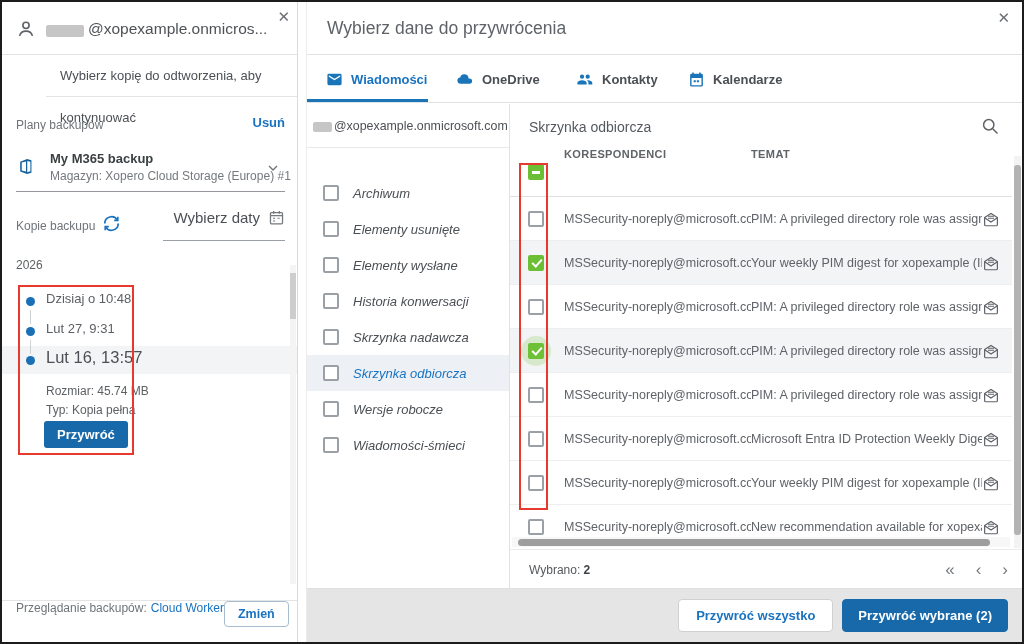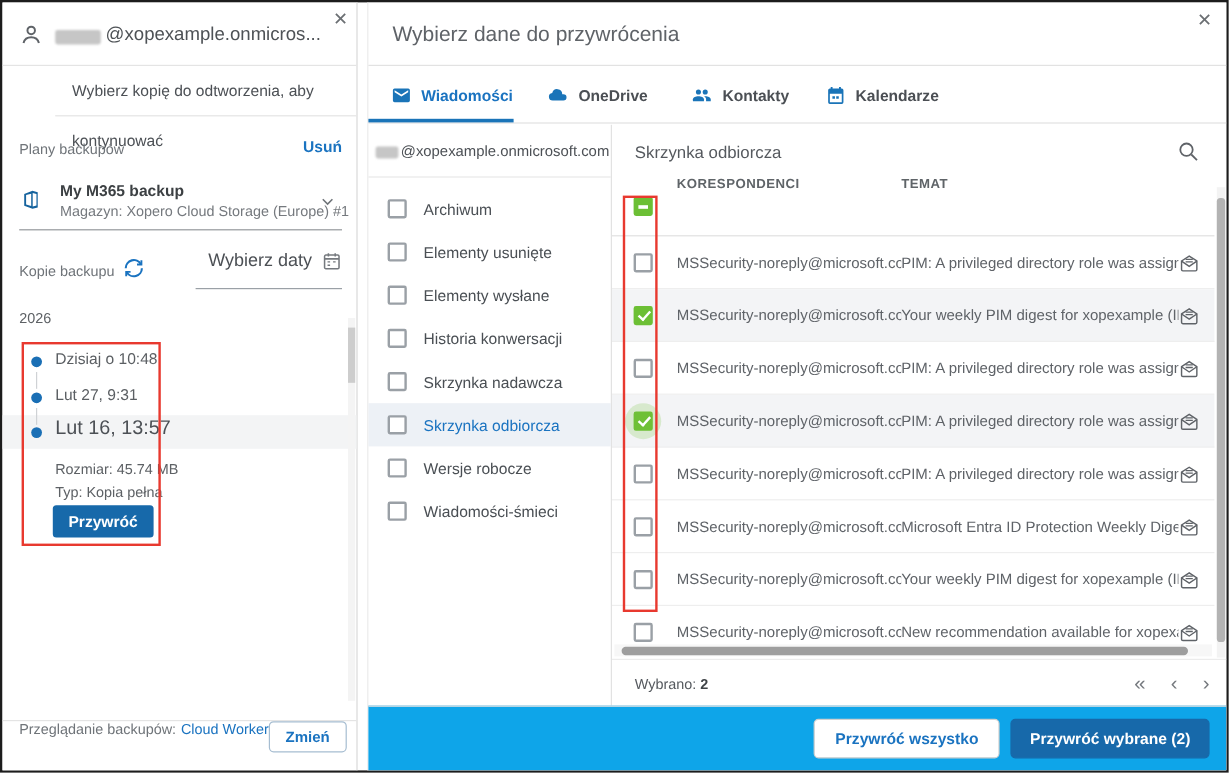--- a/index.html
+++ b/index.html
@@ -78,21 +78,21 @@
   .tab { position:absolute; top:0; height:48px; display:flex; align-items:center; gap:8px; cursor:pointer; }
   .tab svg { color:#1a74b8; }
   .tab .tab-lbl { font-size:13px; font-weight:bold; color:#4b4f54; }
   .tab.active .tab-lbl { color:var(--accent,#1a73c0); }
   .tab-underline { position:absolute; left:0; bottom:0; width:121px; height:3px; background:#1a74b8; }
 
   .folders { position:absolute; left:0; top:102px; width:203px; bottom:54px; border-right:1px solid #e2e2e2; }
   .fold-head { position:absolute; top:0; left:0; right:0; height:44px; border-bottom:1px solid #e8e8e8; }
   .fold-chip { position:absolute; left:6px; top:18px; width:19px; height:10px; }
   .fold-mail { position:absolute; left:27px; top:15px; font-size:12.4px; color:#4c5055; white-space:nowrap; }
-  .fold-list { position:absolute; top:52px; left:0; right:0; }
+  .fold-list { position:absolute; top:71px; left:0; right:0;font-style:italic; }
   .fold-item { height:36px; display:flex; align-items:center; padding-left:16px; gap:14px; cursor:pointer; }
   .fold-item .flabel { font-size:13px; color:#4a4f54; }
   .fold-item.selected { background:#edf1f6; }
   .fold-item.selected .flabel { color:var(--accent,#1a73c0); }
 
   
   .cb { width:16px; height:16px; border:2px solid #9aa0a6; border-radius:2px; background:#fff;
         flex:none; position:relative; cursor:pointer; }
   .cb.checked, .cb.indet { background:var(--green,#6cbf35); border-color:var(--green,#6cbf35); }
   .cb.checked::after { content:""; position:absolute; left:4px; top:0.5px; width:4px; height:8px;
@@ -129,21 +129,21 @@
   .vsb { position:absolute; right:1px; top:52px; height:392px; width:7px; background:#f3f3f3; }
   .vsb-thumb { position:absolute; top:9px; left:0; right:0; height:370px; background:#b3b3b3; border-radius:3px; cursor:pointer; }
 
   .statusrow { position:absolute; left:0; right:0; top:445px; height:40px; border-top:1px solid #ececec; }
   .sel-lbl { position:absolute; left:19px; top:13px; font-size:12px; color:#55595e; }
   .sel-count { font-weight:bold; color:#3f4347; }
   .pager { position:absolute; right:14px; top:8px; display:flex; gap:21px; font-size:17px; color:#75797e; }
   .pager span { cursor:pointer; line-height:24px; }
 
   .rp-footer { position:absolute; left:0; right:0; bottom:0; height:54px; border-top:1px solid #e0e0e0;
-               display:flex; align-items:center; justify-content:flex-end; gap:9px; padding-right:14px; background:#0ea5e9; }
+               display:flex; align-items:center; justify-content:flex-end; gap:9px; padding-right:14px; background:#e5e5e5; }
   .btn-outline { padding:8px 17px; background:#fff; border:1px solid #d0d0d0; border-radius:4px;
                  color:var(--accent,#1a73c0); font-size:13px; font-weight:bold; cursor:pointer; }
   .btn-fill { padding:8px 15px; background:var(--accent-dark,#1769aa); border:1px solid var(--accent-dark,#1769aa);
               border-radius:4px; color:#fff; font-size:13px; font-weight:bold; cursor:pointer; }
 </style>
 </head>
 <body>
 
 <div class="window">
 

